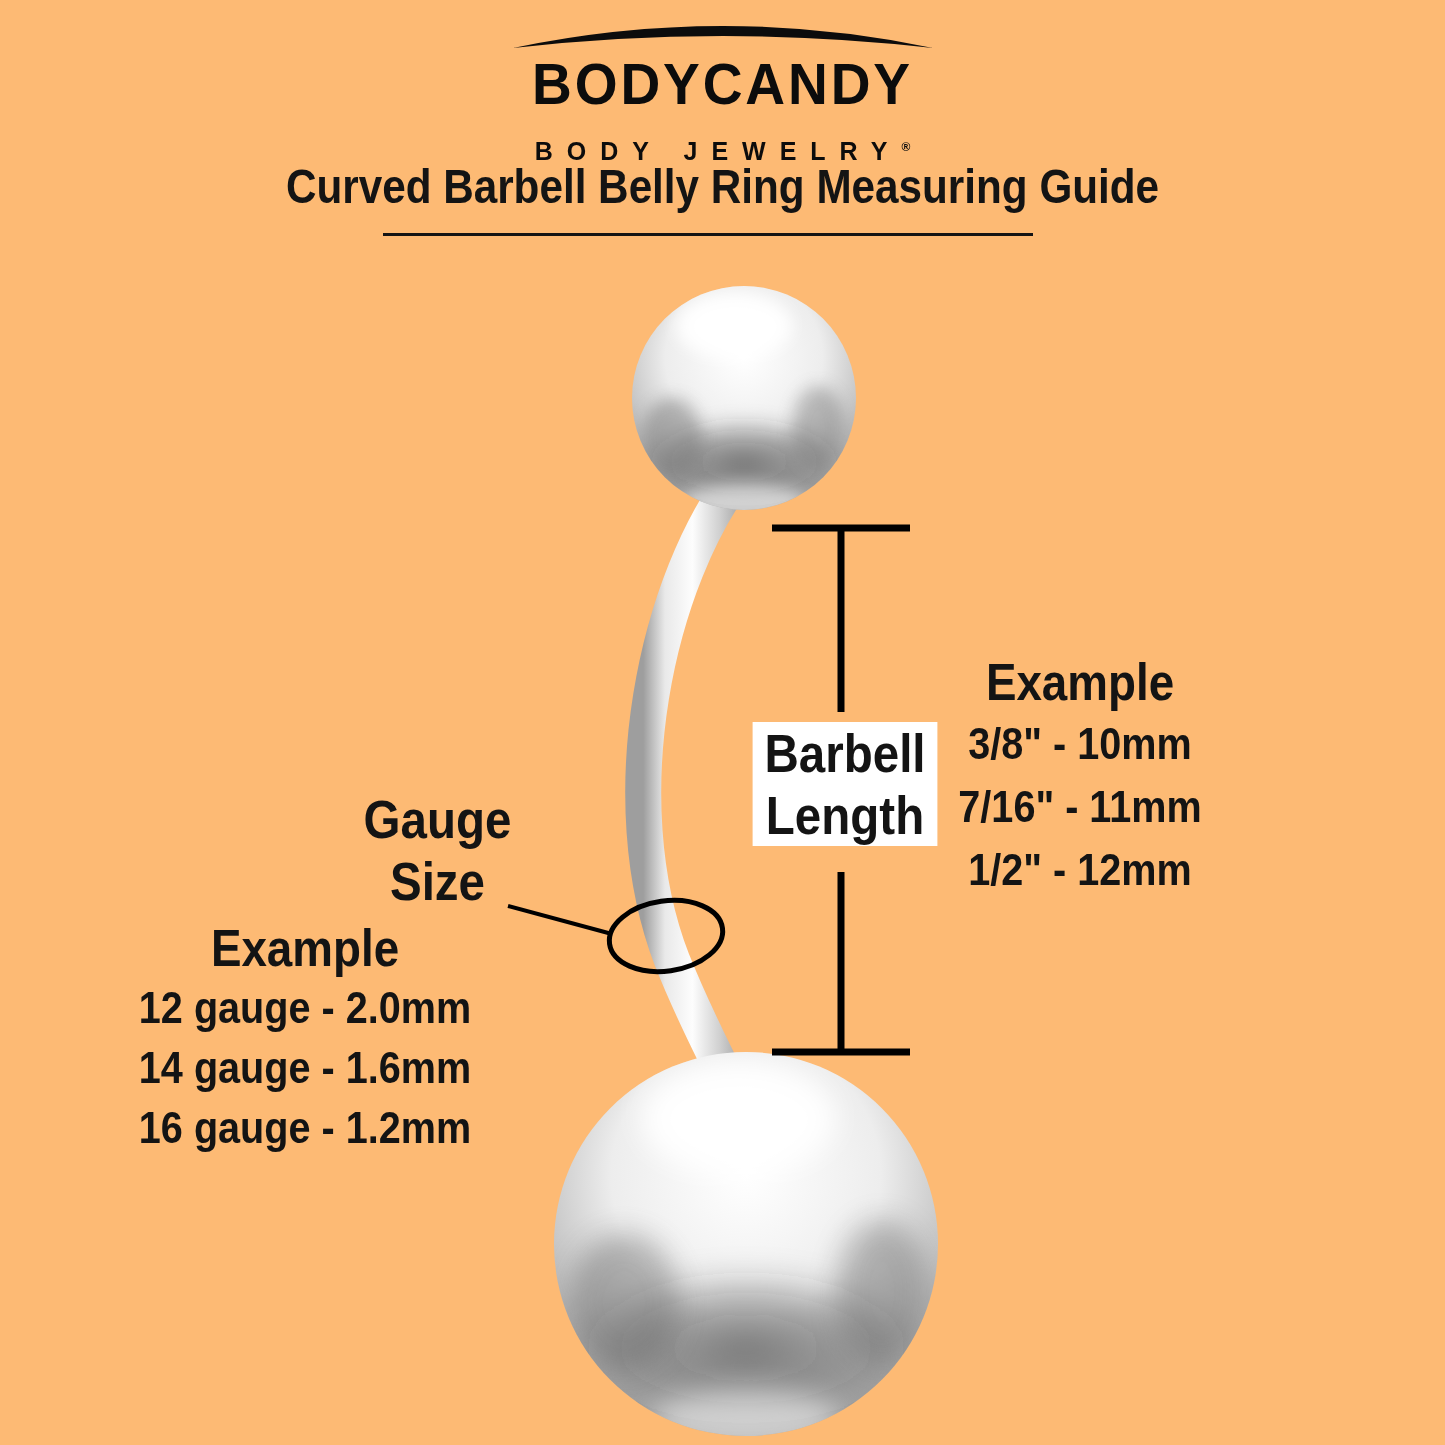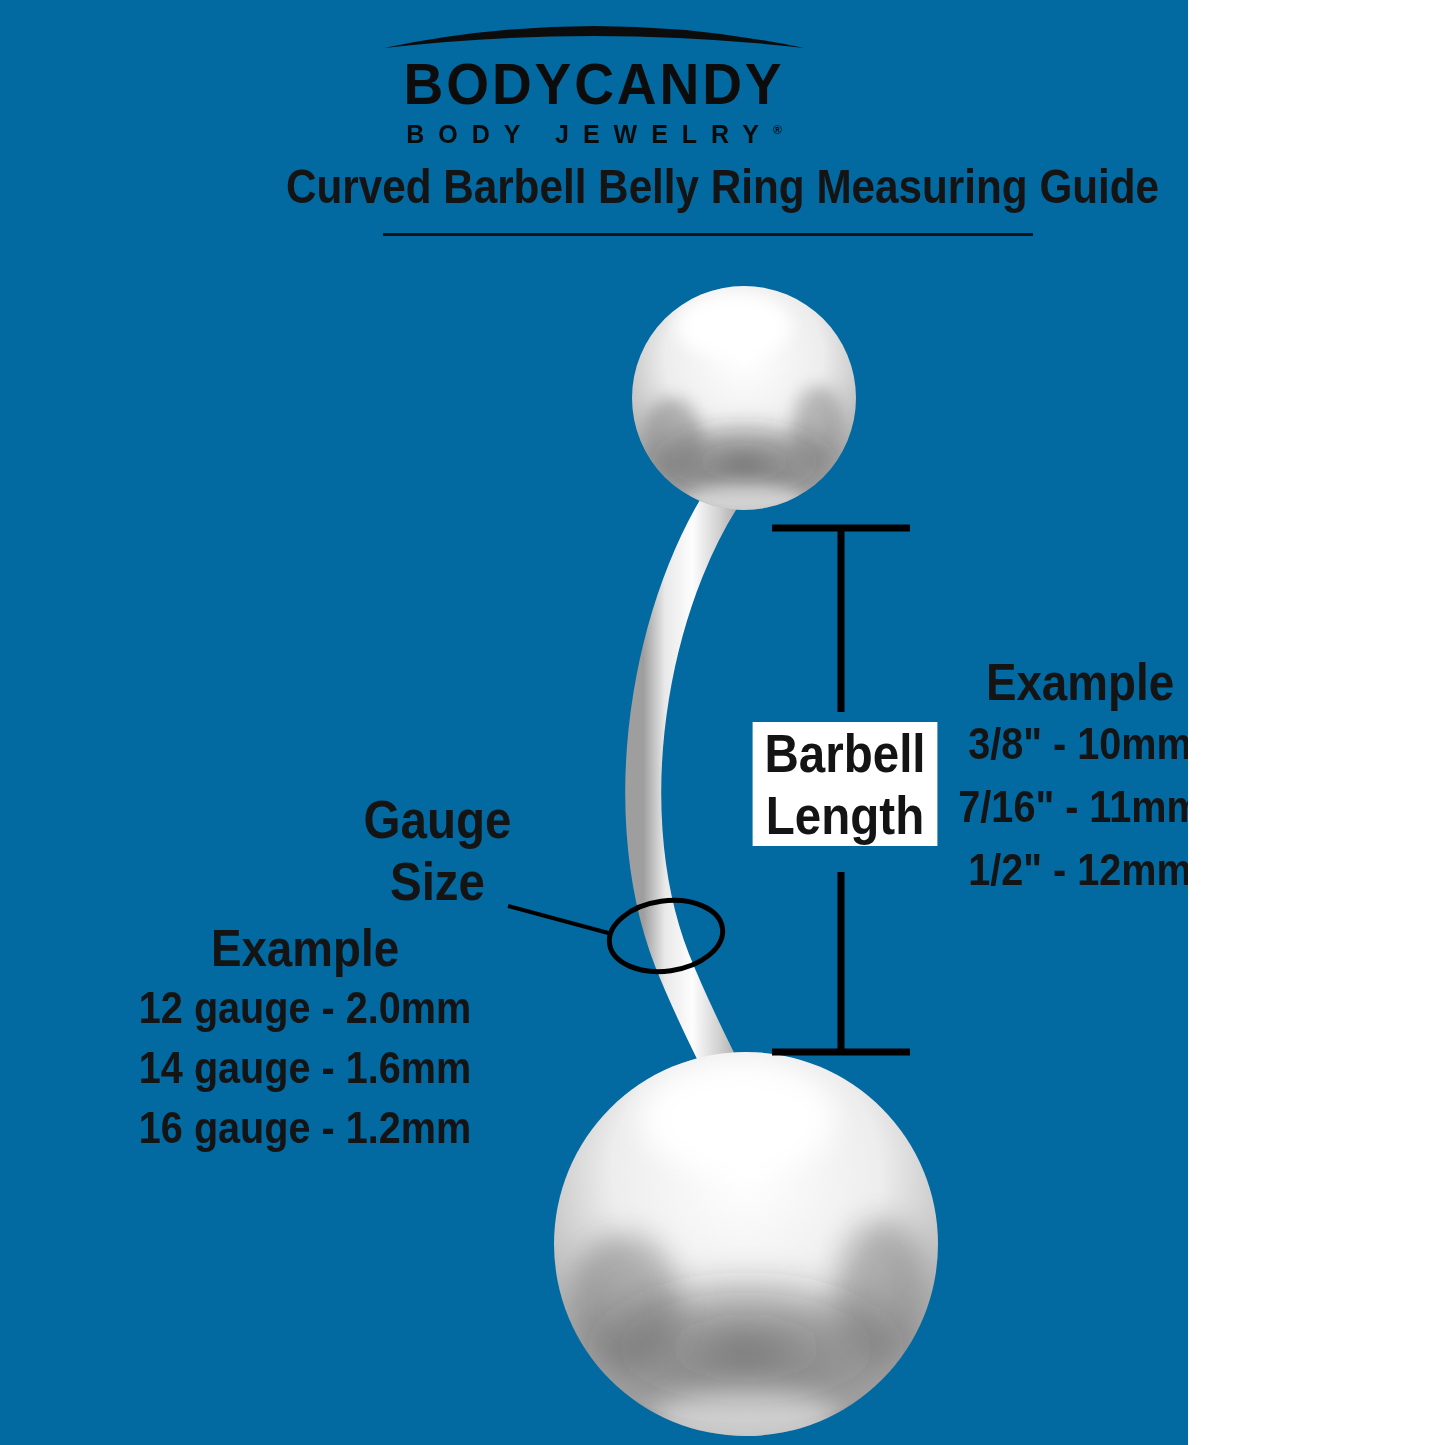--- a/index.html
+++ b/index.html
@@ -1,32 +1,32 @@
 <!DOCTYPE html>
 <html><head>
 <meta charset="utf-8">
 <style>
   * { margin:0; padding:0; box-sizing:border-box; }
   html,body { background:#ffffff; }
   .canvas {
-    position:relative; width:1188px; height:1445px; background:#0369a1;
+    position:relative; width:1445px; height:1445px; background:#fdba74;
     overflow:hidden; font-family:"Liberation Sans", sans-serif; color:#141414;
   }
   .abs { position:absolute; }
   .cond { transform:scaleX(0.88); transform-origin:50% 50%; }
 
   
   .logo-wrap { left:0; right:0; top:10px; text-align:center; }
   .brand {
     font-size:58px; font-weight:bold; letter-spacing:3px; color:#0c0c0c;
     line-height:60px; transform:scaleX(0.95); transform-origin:50% 50%;
   }
   .brand-sub {
     font-size:25px; font-weight:bold; letter-spacing:14px; color:#0c0c0c;
-    line-height:32px; margin-top:0;
+    line-height:32px; margin-top:17px;
   }
   .brand-sub sup { font-size:12px; letter-spacing:0; }
 
   
   .title {
     left:105px; top:158px; width:1235px; text-align:center;
     font-size:48px; font-weight:bold; color:#141414; line-height:58px;
   }
   .title-underline { left:383px; top:233px; width:650px; height:3px; background:#141414; }
 

